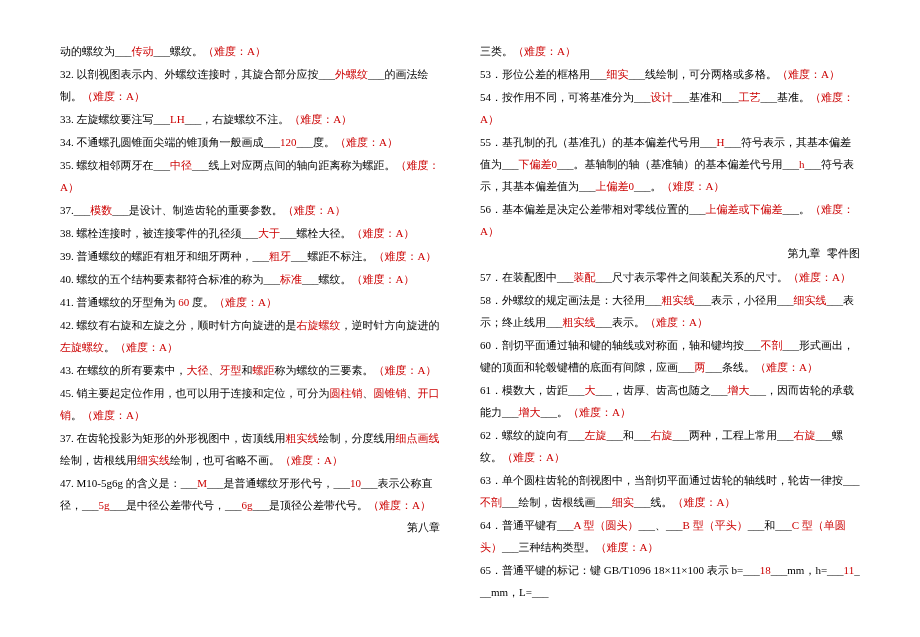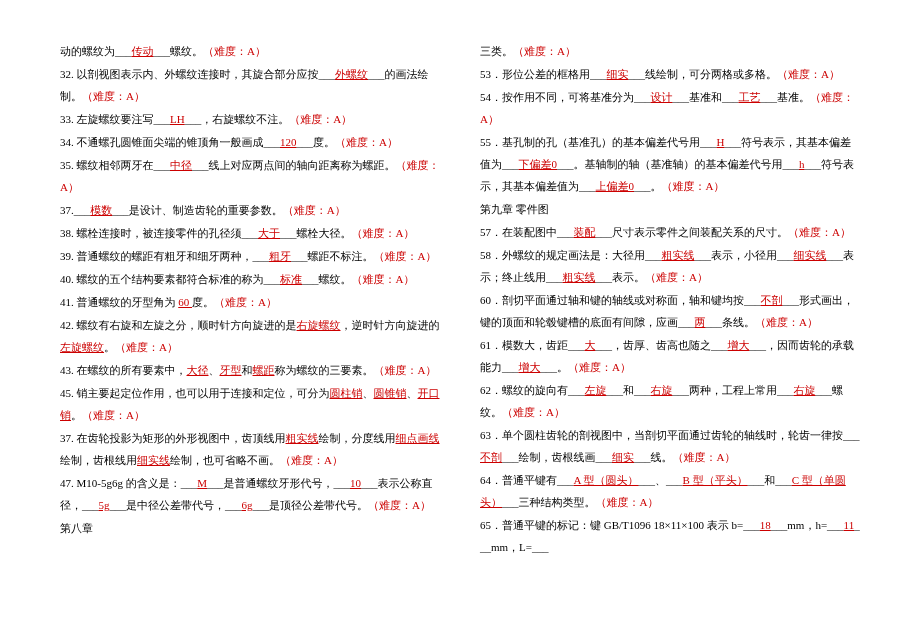--- a/index.html
+++ b/index.html
@@ -20,26 +20,26 @@
       width: 50%;
     }
     .line {
       margin-bottom: 1px;
       word-break: break-all;
     }
     .red {
       color: #c00;
     }
     .underline {
-      text-decoration: underline;
       margin-top: 7px;
     }
     .section-title {
-      text-align: left;
+      text-align: right;
       font-size: 11px;
+      font-family: Liberation Mono, monospace;
     }
   </style>
 </head>
 <body>
 
 <div class="page-container">
   <div class="column">
     <div class="line"><span>动的螺纹为___</span><span class="red underline">传动</span><span>___螺纹。</span><span class="red">（难度：A）</span></div>
     <div class="line"><span>32. 以剖视图表示内、外螺纹连接时，其旋合部分应按___</span><span class="red underline">外螺纹</span><span>___的画法绘制。</span><span class="red">（难度：A）</span></div>
     <div class="line"><span>33. 左旋螺纹要注写___</span><span class="red underline">LH</span><span>___，右旋螺纹不注。</span><span class="red">（难度：A）</span></div>
@@ -57,20 +57,21 @@
     <div class="line"><span>47. M10-5g6g 的含义是：___</span><span class="red underline">M</span><span>___是普通螺纹牙形代号，___</span><span class="red underline">10</span><span>___表示公称直径，___</span><span class="red underline">5g</span><span>___是中径公差带代号，___</span><span class="red underline">6g</span><span>___是顶径公差带代号。</span><span class="red">（难度：A）</span></div>
     <div class="line section-title">第八章</div>
 
   </div>
 
   <div class="column">
     <div class="line"><span>三类。</span><span class="red">（难度：A）</span></div>
     <div class="line"><span>53．形位公差的框格用___</span><span class="red underline">细实</span><span>___线绘制，可分两格或多格。</span><span class="red">（难度：A）</span></div>
     <div class="line"><span>54．按作用不同，可将基准分为___</span><span class="red underline">设计</span><span>___基准和___</span><span class="red underline">工艺</span><span>___基准。</span><span class="red">（难度：A）</span></div>
     <div class="line"><span>55．基孔制的孔（基准孔）的基本偏差代号用___</span><span class="red underline">H</span><span>___符号表示，其基本偏差值为___</span><span class="red underline">下偏差0</span><span>___。基轴制的轴（基准轴）的基本偏差代号用___</span><span class="red underline">h</span><span>___符号表示，其基本偏差值为___</span><span class="red underline">上偏差0</span><span>___。</span><span class="red">（难度：A）</span></div>
+    <div class="line"><span>56．基本偏差是决定公差带相对零线位置的___</span><span class="red underline">上偏差或下偏差</span><span>___。</span><span class="red">（难度：A）</span></div>
     <div class="line section-title">第九章 零件图</div>
     <div class="line"><span>57．在装配图中___</span><span class="red underline">装配</span><span>___尺寸表示零件之间装配关系的尺寸。</span><span class="red">（难度：A）</span></div>
     <div class="line"><span>58．外螺纹的规定画法是：大径用___</span><span class="red underline">粗实线</span><span>___表示，小径用___</span><span class="red underline">细实线</span><span>___表示；终止线用___</span><span class="red underline">粗实线</span><span>___表示。</span><span class="red">（难度：A）</span></div>
     <div class="line"><span>60．剖切平面通过轴和键的轴线或对称面，轴和键均按___</span><span class="red underline">不剖</span><span>___形式画出，键的顶面和轮毂键槽的底面有间隙，应画___</span><span class="red underline">两</span><span>___条线。</span><span class="red">（难度：A）</span></div>
     <div class="line"><span>61．模数大，齿距___</span><span class="red underline">大</span><span>___，齿厚、齿高也随之___</span><span class="red underline">增大</span><span>___，因而齿轮的承载能力___</span><span class="red underline">增大</span><span>___。</span><span class="red">（难度：A）</span></div>
     <div class="line"><span>62．螺纹的旋向有___</span><span class="red underline">左旋</span><span>___和___</span><span class="red underline">右旋</span><span>___两种，工程上常用___</span><span class="red underline">右旋</span><span>___螺纹。</span><span class="red">（难度：A）</span></div>
     <div class="line"><span>63．单个圆柱齿轮的剖视图中，当剖切平面通过齿轮的轴线时，轮齿一律按___</span><span class="red underline">不剖</span><span>___绘制，齿根线画___</span><span class="red underline">细实</span><span>___线。</span><span class="red">（难度：A）</span></div>
     <div class="line"><span>64．普通平键有___</span><span class="red underline">A 型（圆头）</span><span>___、___</span><span class="red underline">B 型（平头）</span><span>___和___</span><span class="red underline">C 型（单圆头）</span><span>___三种结构类型。</span><span class="red">（难度：A）</span></div>
     <div class="line"><span>65．普通平键的标记：键 GB/T1096 18×11×100 表示 b=___</span><span class="red underline">18</span><span>___mm，h=___</span><span class="red underline">11</span><span>___mm，L=___</span></div>
 

